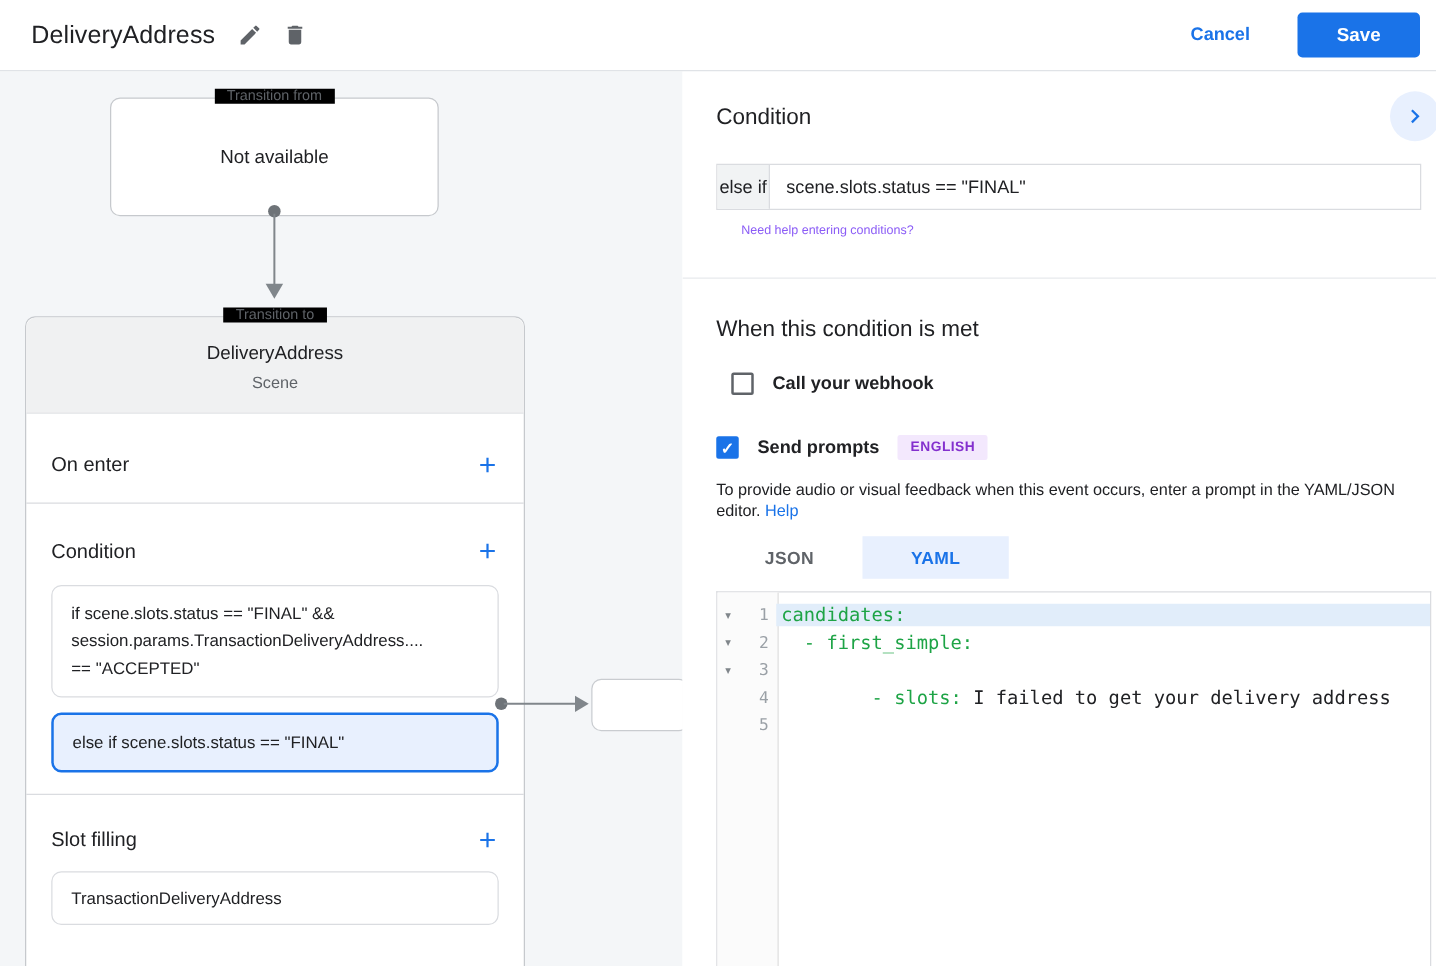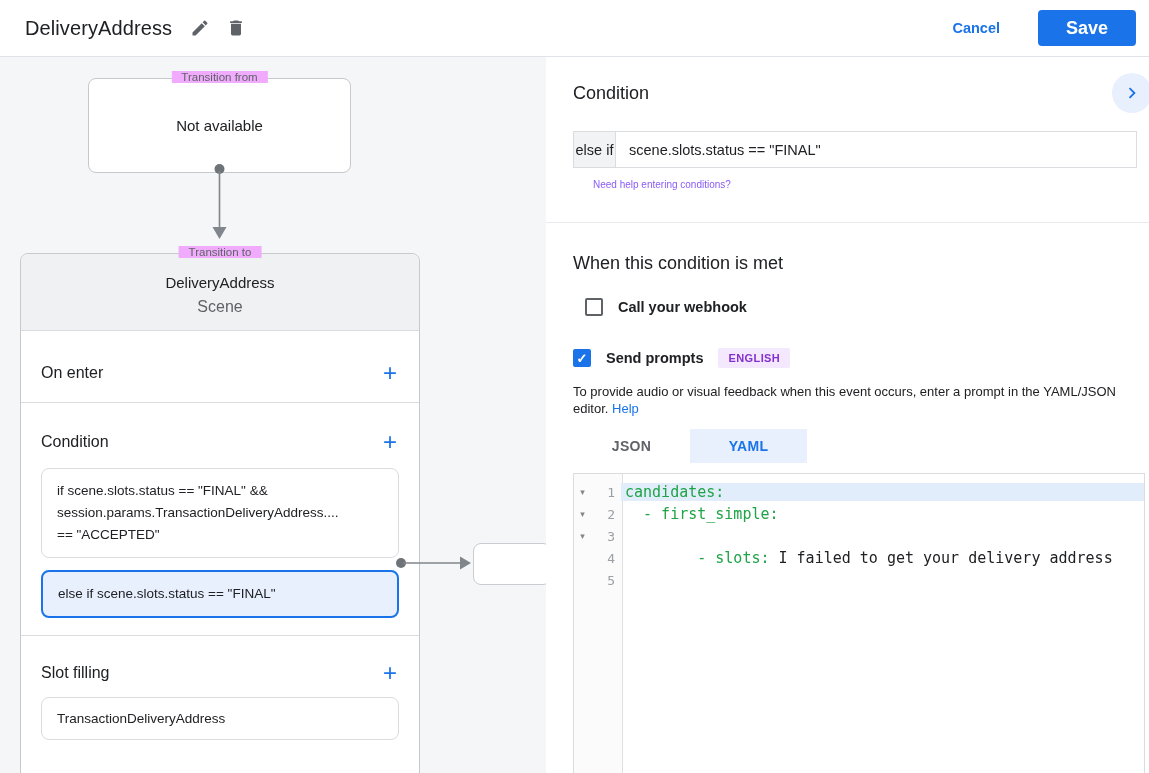--- a/index.html
+++ b/index.html
@@ -12,44 +12,44 @@
     background:#fff; border-bottom:1px solid #e0e3e7; display:flex; align-items:center; z-index:30; }
   .topbar-title { font-size:20px; color:#202124; margin-left:25px; letter-spacing:.1px; }
   .icon-btn { width:36px; height:36px; border:none; background:transparent; cursor:pointer;
     display:flex; align-items:center; justify-content:center; border-radius:50%; }
   .icon-btn svg { width:20px; height:20px; fill:#5f6368; }
   .edit-btn { margin-left:10px; }
   .topbar-spacer { flex:1; }
   .cancel-btn { border:none; background:transparent; color:#1a73e8; font-weight:700;
     font-size:14.5px; cursor:pointer; margin-right:38px; font-family:inherit; }
   .save-btn { width:98px; height:36px; background:#1a73e8; color:#fff; border:none;
-    border-radius:4px; font-weight:700; font-size:18px; cursor:pointer;
+    border-radius:4px; font-weight:700; font-size:15px; cursor:pointer;
     margin-right:13px; font-family:inherit; }
 
   
   .left-panel { position:absolute; left:0; top:57px; width:546px; height:716px;
     background:#f4f6f8; overflow:hidden; }
   .legend { position:absolute; top:-8px; left:50%; transform:translateX(-50%);
-    background:#f0abfc; padding:0 10px; font-size:11.5px; color:#5f6368; white-space:nowrap; }
+    background:#000000; padding:0 10px; font-size:11.5px; color:#5f6368; white-space:nowrap; }
   .from-box { position:absolute; left:88px; top:21px; width:263px; height:95px;
     background:#fff; border:1px solid #c6c9cd; border-radius:8px; }
   .from-box-content { width:100%; height:100%; display:flex; align-items:center;
     justify-content:center; font-size:15px; color:#202124; }
 
   .flow-svg { position:absolute; left:0; top:0; width:546px; height:716px; pointer-events:none; z-index:5; }
 
   .target-box { position:absolute; left:473px; top:486px; width:78px; height:42px;
     background:#fff; border:1px solid #c9ccd0; border-radius:8px; }
 
   .scene-card { position:absolute; left:20px; top:196px; width:400px; height:600px;
     background:#fff; border:1px solid #c6c9cd; border-radius:8px 8px 0 0; }
   .scene-head { height:77px; background:#f0f1f2; border-bottom:1px solid #dadce0;
     border-radius:8px 8px 0 0; text-align:center; padding-top:20px; }
   .scene-title { font-size:15px; color:#202124; }
-  .scene-sub { font-size:16px; color:#5f6368; margin-top:7px; }
+  .scene-sub { font-size:13px; color:#5f6368; margin-top:7px; }
 
   .card-row { display:flex; align-items:center; justify-content:space-between;
     padding:0 20px;margin-top:13px; }
   .on-enter-row { height:59px; border-bottom:1px solid #dadce0; }
   .section-head { height:52px; }
   .slot-head { height:48px; }
   .section-label { font-size:16px; color:#202124; }
   .plus-btn { border:none; background:transparent; color:#1a73e8; font-size:24px;
     font-weight:400; cursor:pointer; line-height:20px; padding:0 2px; font-family:inherit; }
 

